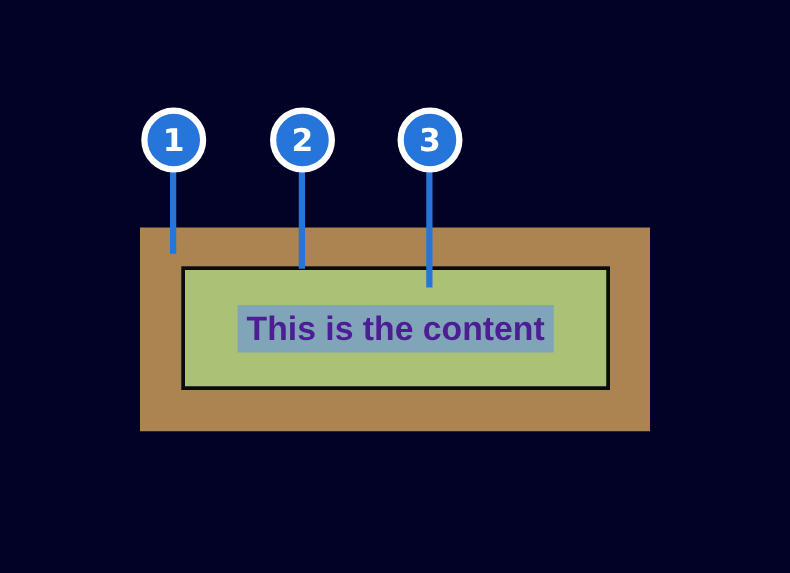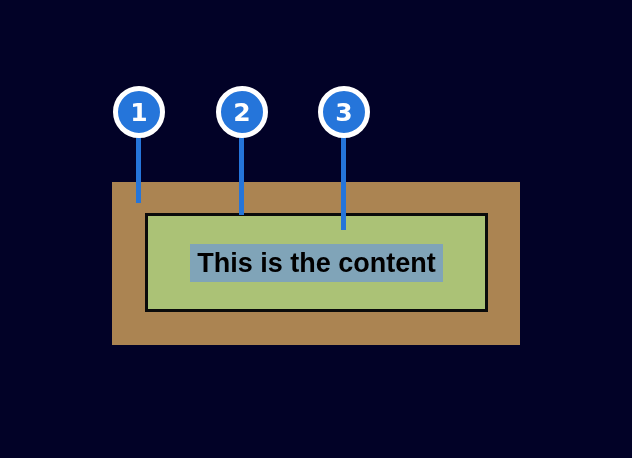--- a/index.html
+++ b/index.html
@@ -33,21 +33,21 @@
     height: 99px;
     box-sizing: border-box;
     background: #abc276;
     border: 3px solid #0b0b0b;
     display: flex;
     align-items: center;
     justify-content: center;
   }
   .content-highlight {
     background: #80a4b8;
-    color: #000000;
+    color: #4c1d95;
     font-family: "Liberation Sans", sans-serif;
     font-weight: bold;
     font-size: 27px;
     line-height: 30px;
     padding: 4px 7px;
     white-space: nowrap;
   }
   
   .callout-line {
     position: absolute;

